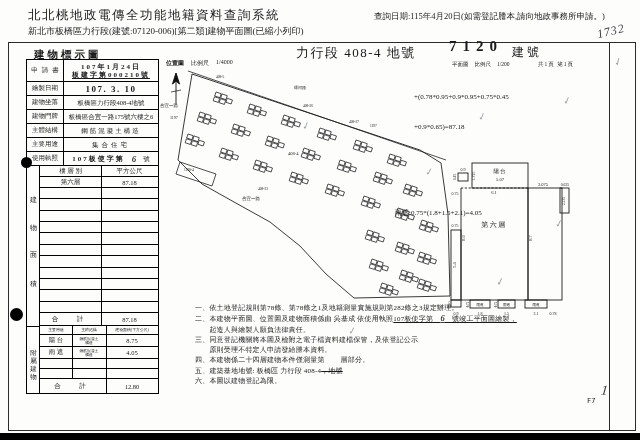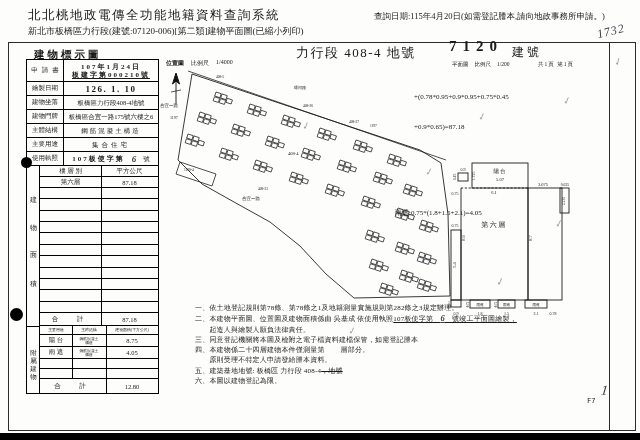--- a/index.html
+++ b/index.html
@@ -78,21 +78,21 @@
     <div class="irow" style="top:0;height:22px">
       <div class="ilabel l3">申請書</div>
       <div class="ival">
         <span class="wide">107年1月24日</span>
         <span class="wide u">板建字第000210號</span>
       </div>
     </div>
     <div class="irow" style="top:22px;height:14px">
       <div class="ilabel">繪製日期</div>
       <div class="ival">
-          <span class="stamp">126. 1. 10</span>
+          <span class="stamp">107. 3. 10</span>
         </div>
     </div>
     <div class="irow" style="top:36px;height:14px">
       <div class="ilabel">建物坐落</div>
       <div class="ival">
           <span>板橋區力行段408-4地號</span>
         </div>
     </div>
     <div class="irow" style="top:50px;height:14px">
       <div class="ilabel">建物門牌</div>
@@ -305,25 +305,25 @@
     <text x="20.8" y="146.5" font-size="3" text-anchor="middle" transform="rotate(-90 20.8 146.5)">0.75</text>
     <text x="48.8" y="146.5" font-size="3" text-anchor="middle" transform="rotate(-90 48.8 146.5)">0.75</text>
   </svg>
 
   <div class="abs notes">
     <div>一、依土地登記規則第78條、第78條之1及地籍測量實施規則第282條之3規定辦理。</div>
     <div>
       <span>二、本建物平面圖、位置圖及建物面積係由 吳基成 依使用執照</span><span class="u">107板使字第　</span><span class="u hand hnum">6</span><span class="u">　號竣工平面圖繪製，</span>
     </div>
     <div>　　起造人與繪製人願負法律責任。</div>
-    <div>三、同意登記機關將本圖及檢附之電子檔資料建檔保管，如需登記謄本</div>
+    <div>三、同意登記機關將本圖及檢附之電子檔資料建檔保管，及依登記公示</div>
+    <div>　　原則受理不特定人申請發給謄本資料。</div>
     <div>
       <span>四、本建物係二十四層建物本件僅測量第</span><span class="spacer"></span><span>層部分。</span>
     </div>
-    <div>　　原則受理不特定人申請發給謄本資料。</div>
     <div>
       <span>五、建築基地地號:  板橋區  力行段  408-4</span><span class="strike">，地號</span>
     </div>
     <div>六、本圖以建物登記為限。</div>
   </div>
 
   <div class="abs hand h1732">1732</div>
   <div class="abs hand h1">1</div>
   <div class="abs f7">F7</div>
 

